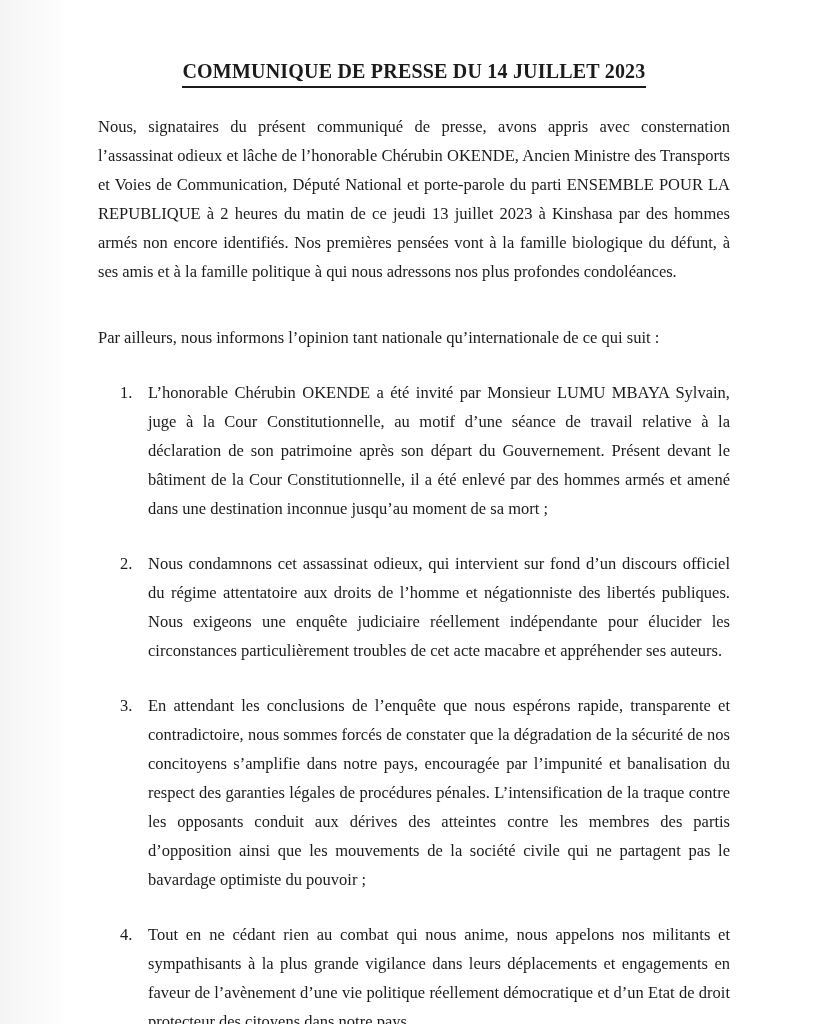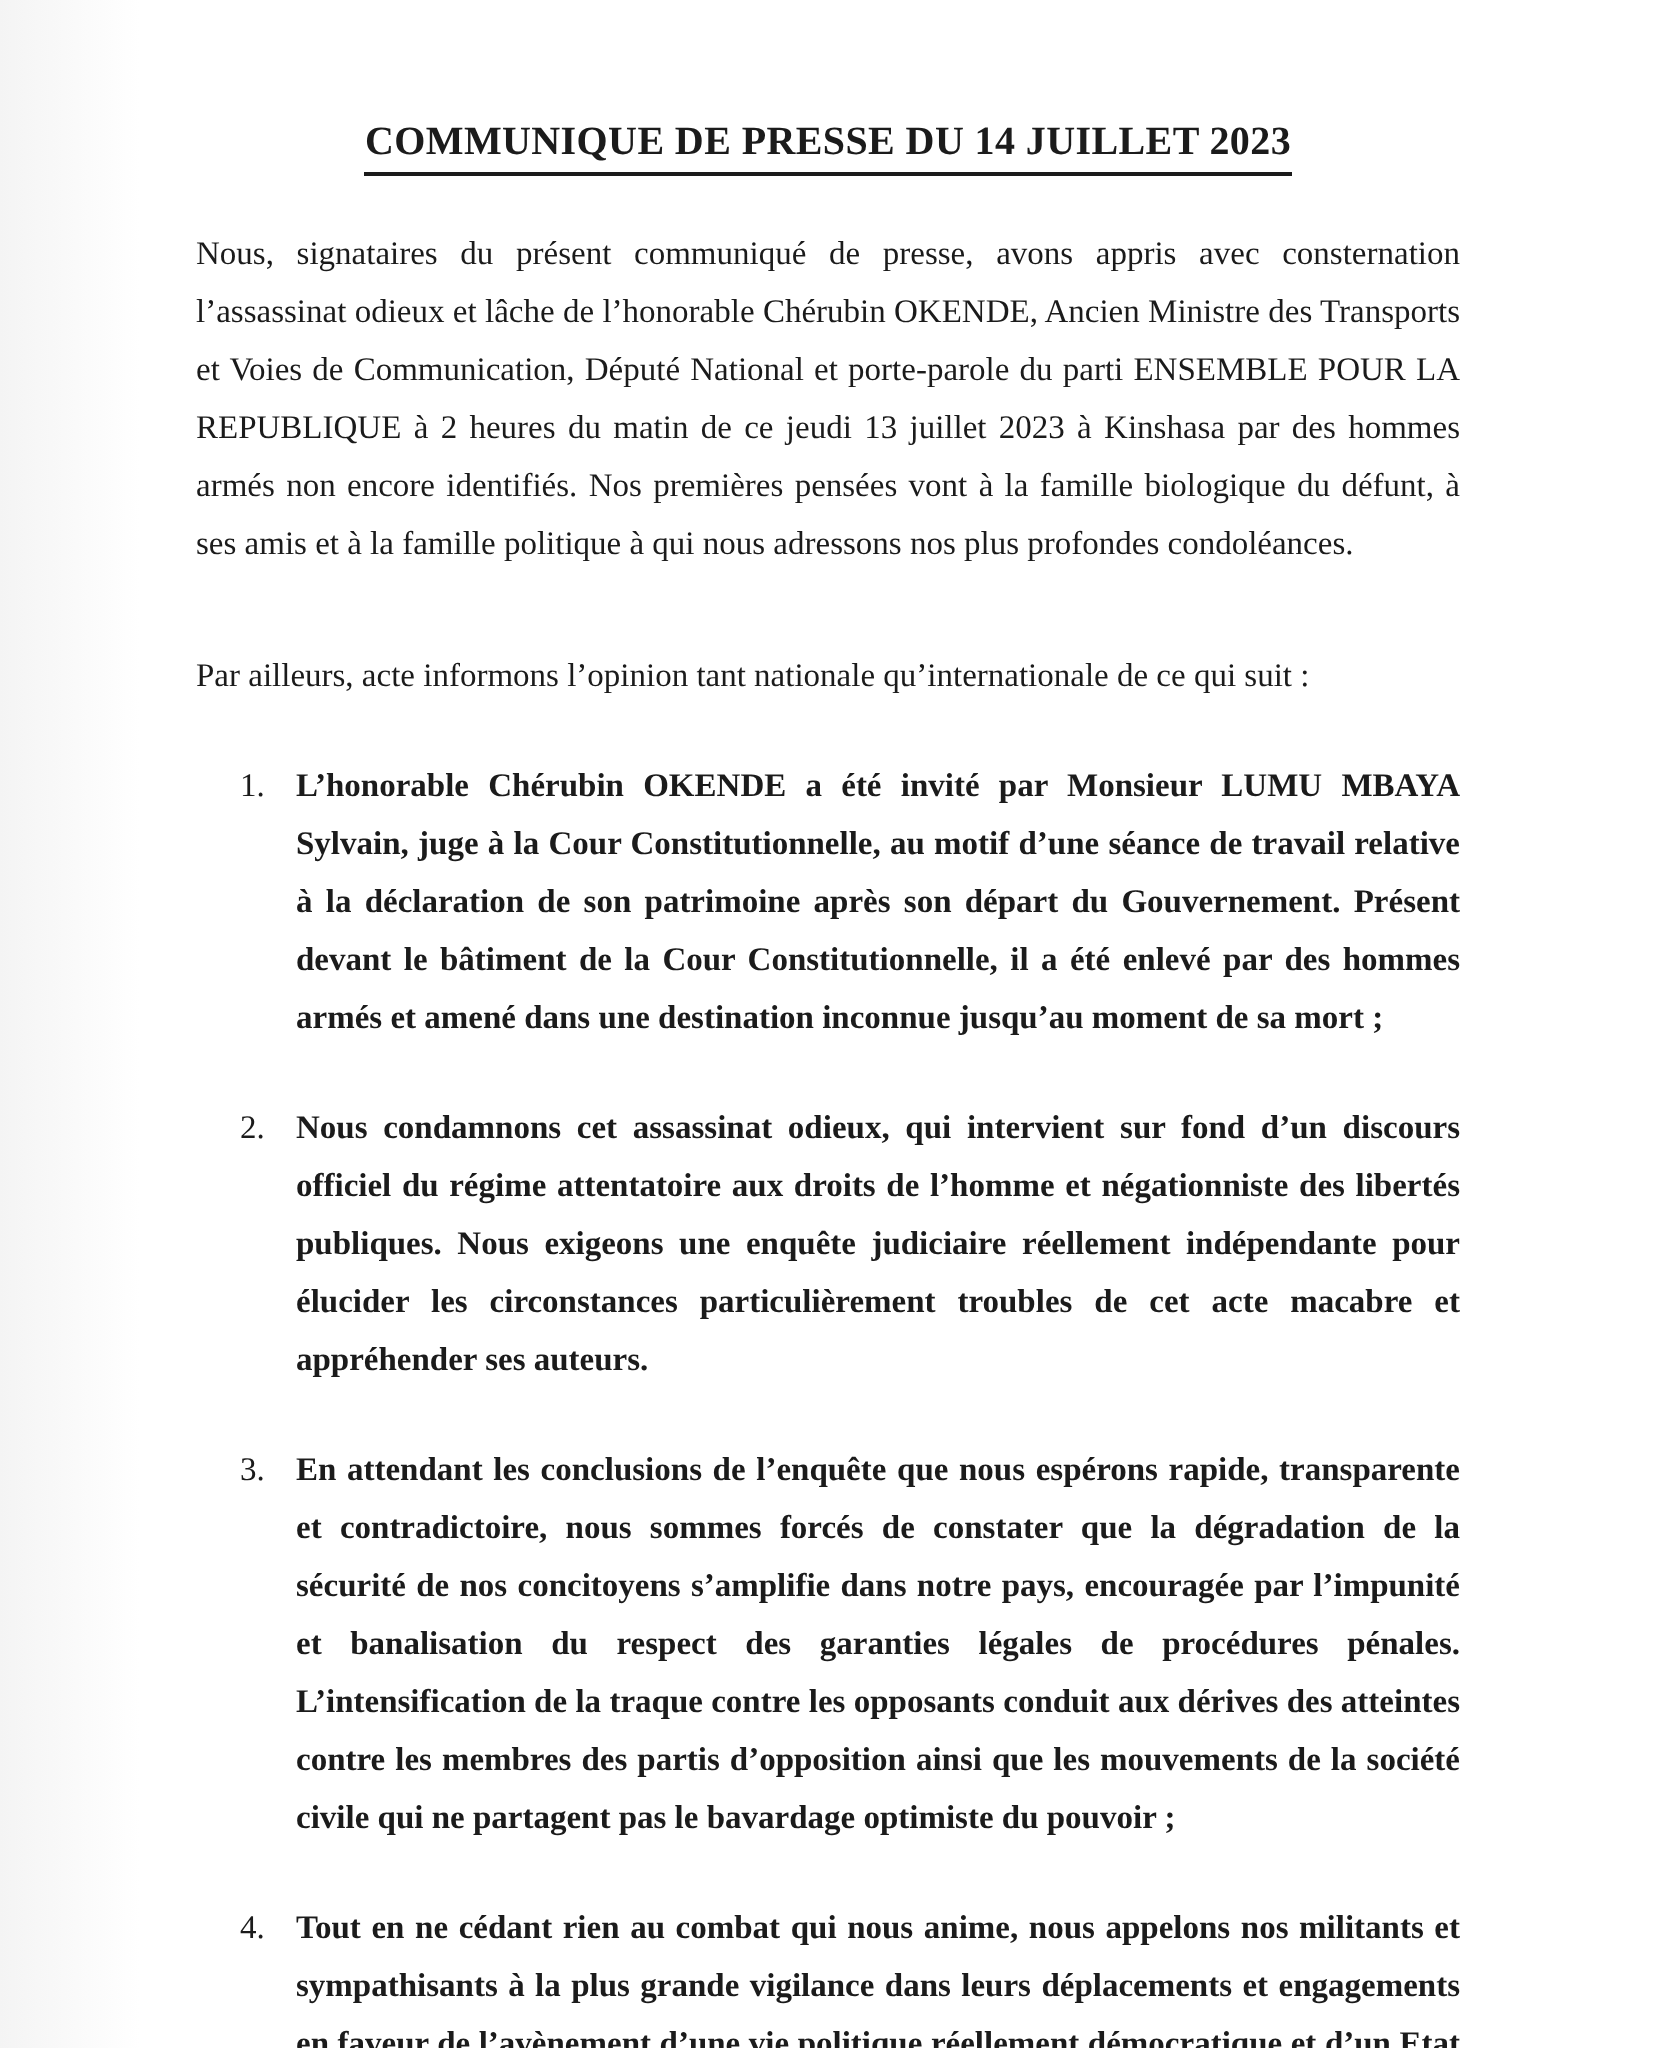--- a/index.html
+++ b/index.html
@@ -56,37 +56,36 @@
     margin-bottom: 0;
   }
   ol.points .num {
     flex: 0 0 28px;
     width: 28px;
     text-align: left;
   }
   ol.points .txt {
     flex: 1 1 auto;
     text-align: justify;
-    font-weight: bold;
   }
 </style>
 </head>
 <body>
 
 <div class="page">
 
   <h1 class="doc-title">
     <span class="title-text">COMMUNIQUE DE PRESSE DU 14 JUILLET 2023</span>
   </h1>
 
   <div class="body-text">
 
     <p class="para">Nous, signataires du présent communiqué de presse, avons appris avec consternation l’assassinat odieux et lâche de l’honorable Chérubin OKENDE, Ancien Ministre des Transports et Voies de Communication, Député National et porte-parole du parti ENSEMBLE POUR LA REPUBLIQUE à 2 heures du matin de ce jeudi 13 juillet 2023 à Kinshasa par des hommes armés non encore identifiés. Nos premières pensées vont à la famille biologique du défunt, à ses amis et à la famille politique à qui nous adressons nos plus profondes condoléances.</p>
 
-    <p class="para-intro">Par ailleurs, acte informons l’opinion tant nationale  qu’internationale de ce qui suit :</p>
+    <p class="para-intro">Par ailleurs, nous informons l’opinion tant nationale  qu’internationale de ce qui suit :</p>
 
     <ol class="points">
       <li>
         <span class="num">1.</span>
         <span class="txt">L’honorable Chérubin OKENDE a été invité par Monsieur LUMU MBAYA Sylvain, juge à la Cour Constitutionnelle, au motif d’une séance de travail relative à la déclaration de son patrimoine après son départ du Gouvernement. Présent devant le bâtiment de la Cour Constitutionnelle, il a été enlevé par des hommes armés et amené dans une destination inconnue jusqu’au moment de sa mort ;</span>
       </li>
       <li>
         <span class="num">2.</span>
         <span class="txt">Nous condamnons cet assassinat odieux, qui intervient sur fond d’un discours officiel du régime attentatoire aux droits de l’homme et négationniste des libertés publiques. Nous exigeons une enquête judiciaire réellement indépendante pour élucider les circonstances particulièrement troubles de cet acte macabre et appréhender ses auteurs.</span>
       </li>

